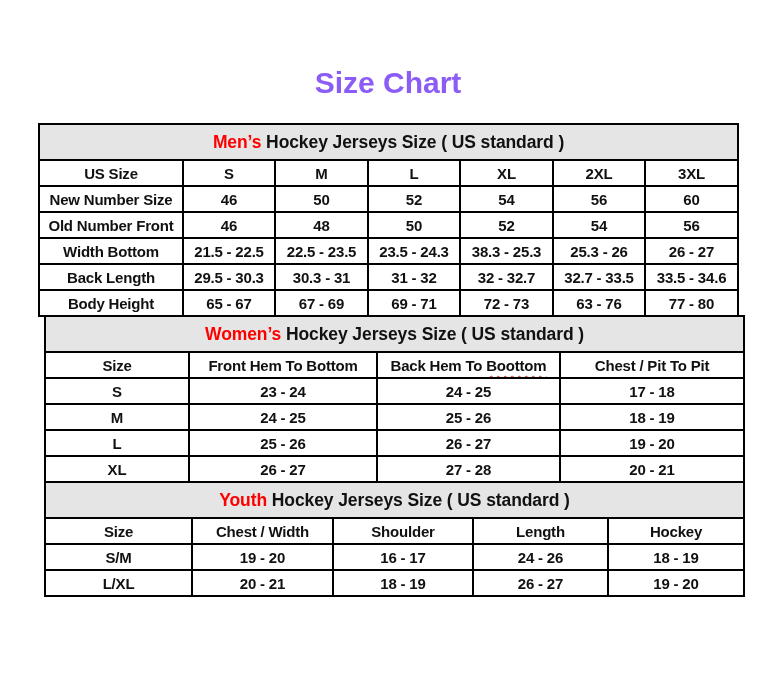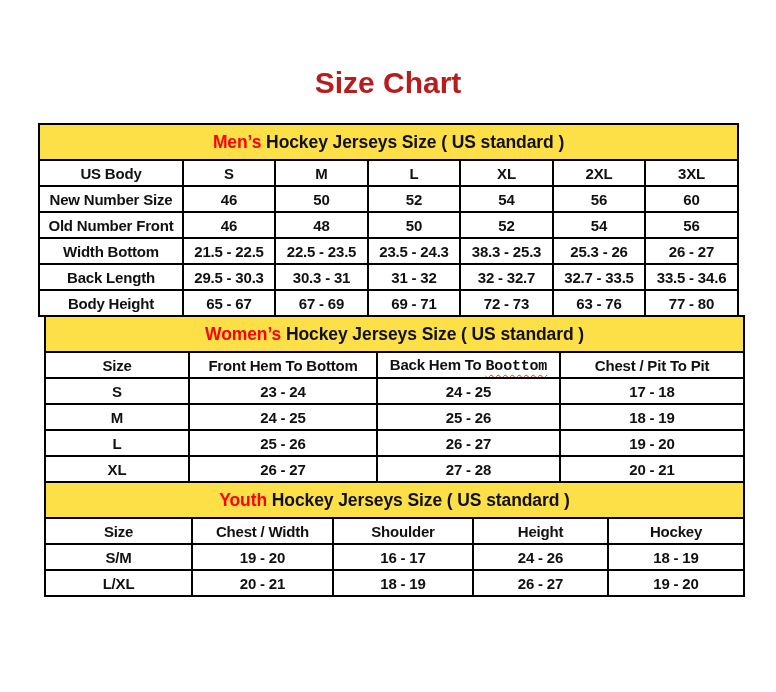--- a/index.html
+++ b/index.html
@@ -4,39 +4,38 @@
 <style>
   * { box-sizing: border-box; }
   html, body { margin: 0; padding: 0; background: #ffffff; }
   body {
     width: 776px; height: 692px; position: relative; overflow: hidden;
     font-family: "Liberation Sans", sans-serif; color: #111111;
   }
   .title {
     position: absolute; top: 66px; left: 0; width: 776px; margin: 0;
     text-align: center; font-size: 30px; line-height: 34px; font-weight: bold;
-    color: #b91c1c; letter-spacing: 0;
+    color: #8b5cf6; letter-spacing: 0;
   }
   .tables { position: absolute; left: 38px; top: 123px; width: 699px; }
   table { border-collapse: collapse; table-layout: fixed; width: 699px; }
   table.stacked { margin-top: -2px; margin-left: 6px; }
   th, td {
     border: 2px solid #000000; padding: 0 2px; text-align: center;
     vertical-align: middle; font-weight: bold; font-size: 15px;
     letter-spacing: -0.2px; color: #111111; overflow: hidden; white-space: nowrap;
   }
-  tr.band th { background: #fde047; height: 36px; font-size: 17.5px; letter-spacing: -0.1px; }
+  tr.band th { background: #e5e5e5; height: 36px; font-size: 17.5px; letter-spacing: -0.1px; }
   tr.hdr th { height: 26px; }
   tr.data td { height: 26px; }
   .accent { color: #ff0000; }
   .wavy {
     text-decoration: underline; text-decoration-style: wavy;
     text-decoration-color: #d93025; text-decoration-thickness: 1px;
     text-underline-offset: 4px;
-    font-family: Liberation Mono, monospace;
   }
 </style>
 </head>
 <body>
 
 <h1 class="title">Size Chart</h1>
 
 <div class="tables">
 
   <table>
@@ -47,21 +46,21 @@
         <col style="width:92px">
       <col style="width:93px">
         <col style="width:92px">
         <col style="width:93px">
     </colgroup>
     <tbody>
         <tr class="band">
       <th colspan="7"><span class="accent">Men’s</span> <span>Hockey Jerseys Size ( US standard )</span></th>
     </tr>
     <tr class="hdr">
-      <th>US Body</th>
+      <th>US Size</th>
       <th>S</th>
       <th>M</th>
       <th>L</th>
       <th>XL</th>
       <th>2XL</th>
       <th>3XL</th>
     </tr>
     <tr class="data">
       <td>New Number Size</td>
       <td>46</td>
@@ -163,21 +162,21 @@
         <col style="width:136px">
     </colgroup>
     <tbody>
         <tr class="band">
       <th colspan="5"><span class="accent">Youth</span> <span>Hockey Jerseys Size ( US standard )</span></th>
     </tr>
     <tr class="hdr">
       <th>Size</th>
       <th>Chest / Width</th>
       <th>Shoulder</th>
-      <th>Height</th>
+      <th>Length</th>
       <th>Hockey</th>
     </tr>
     <tr class="data">
       <td>S/M</td>
       <td>19 - 20</td>
       <td>16 - 17</td>
       <td>24 - 26</td>
       <td>18 - 19</td>
     </tr>
     <tr class="data">

